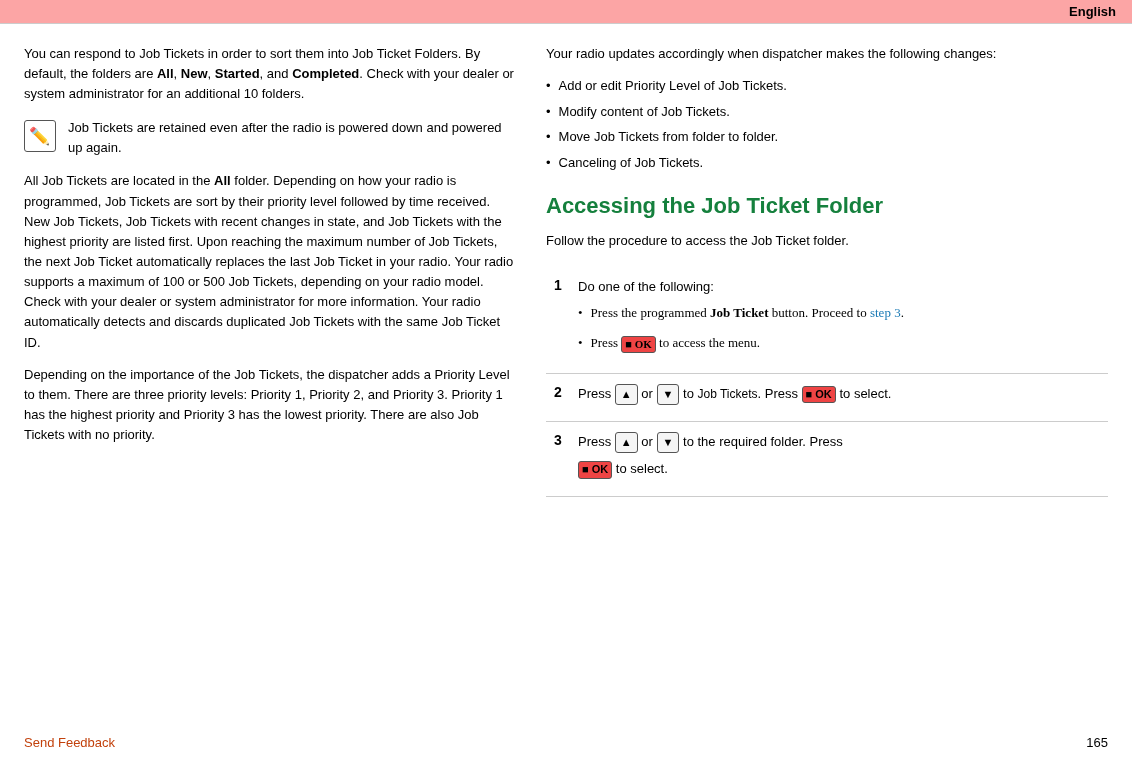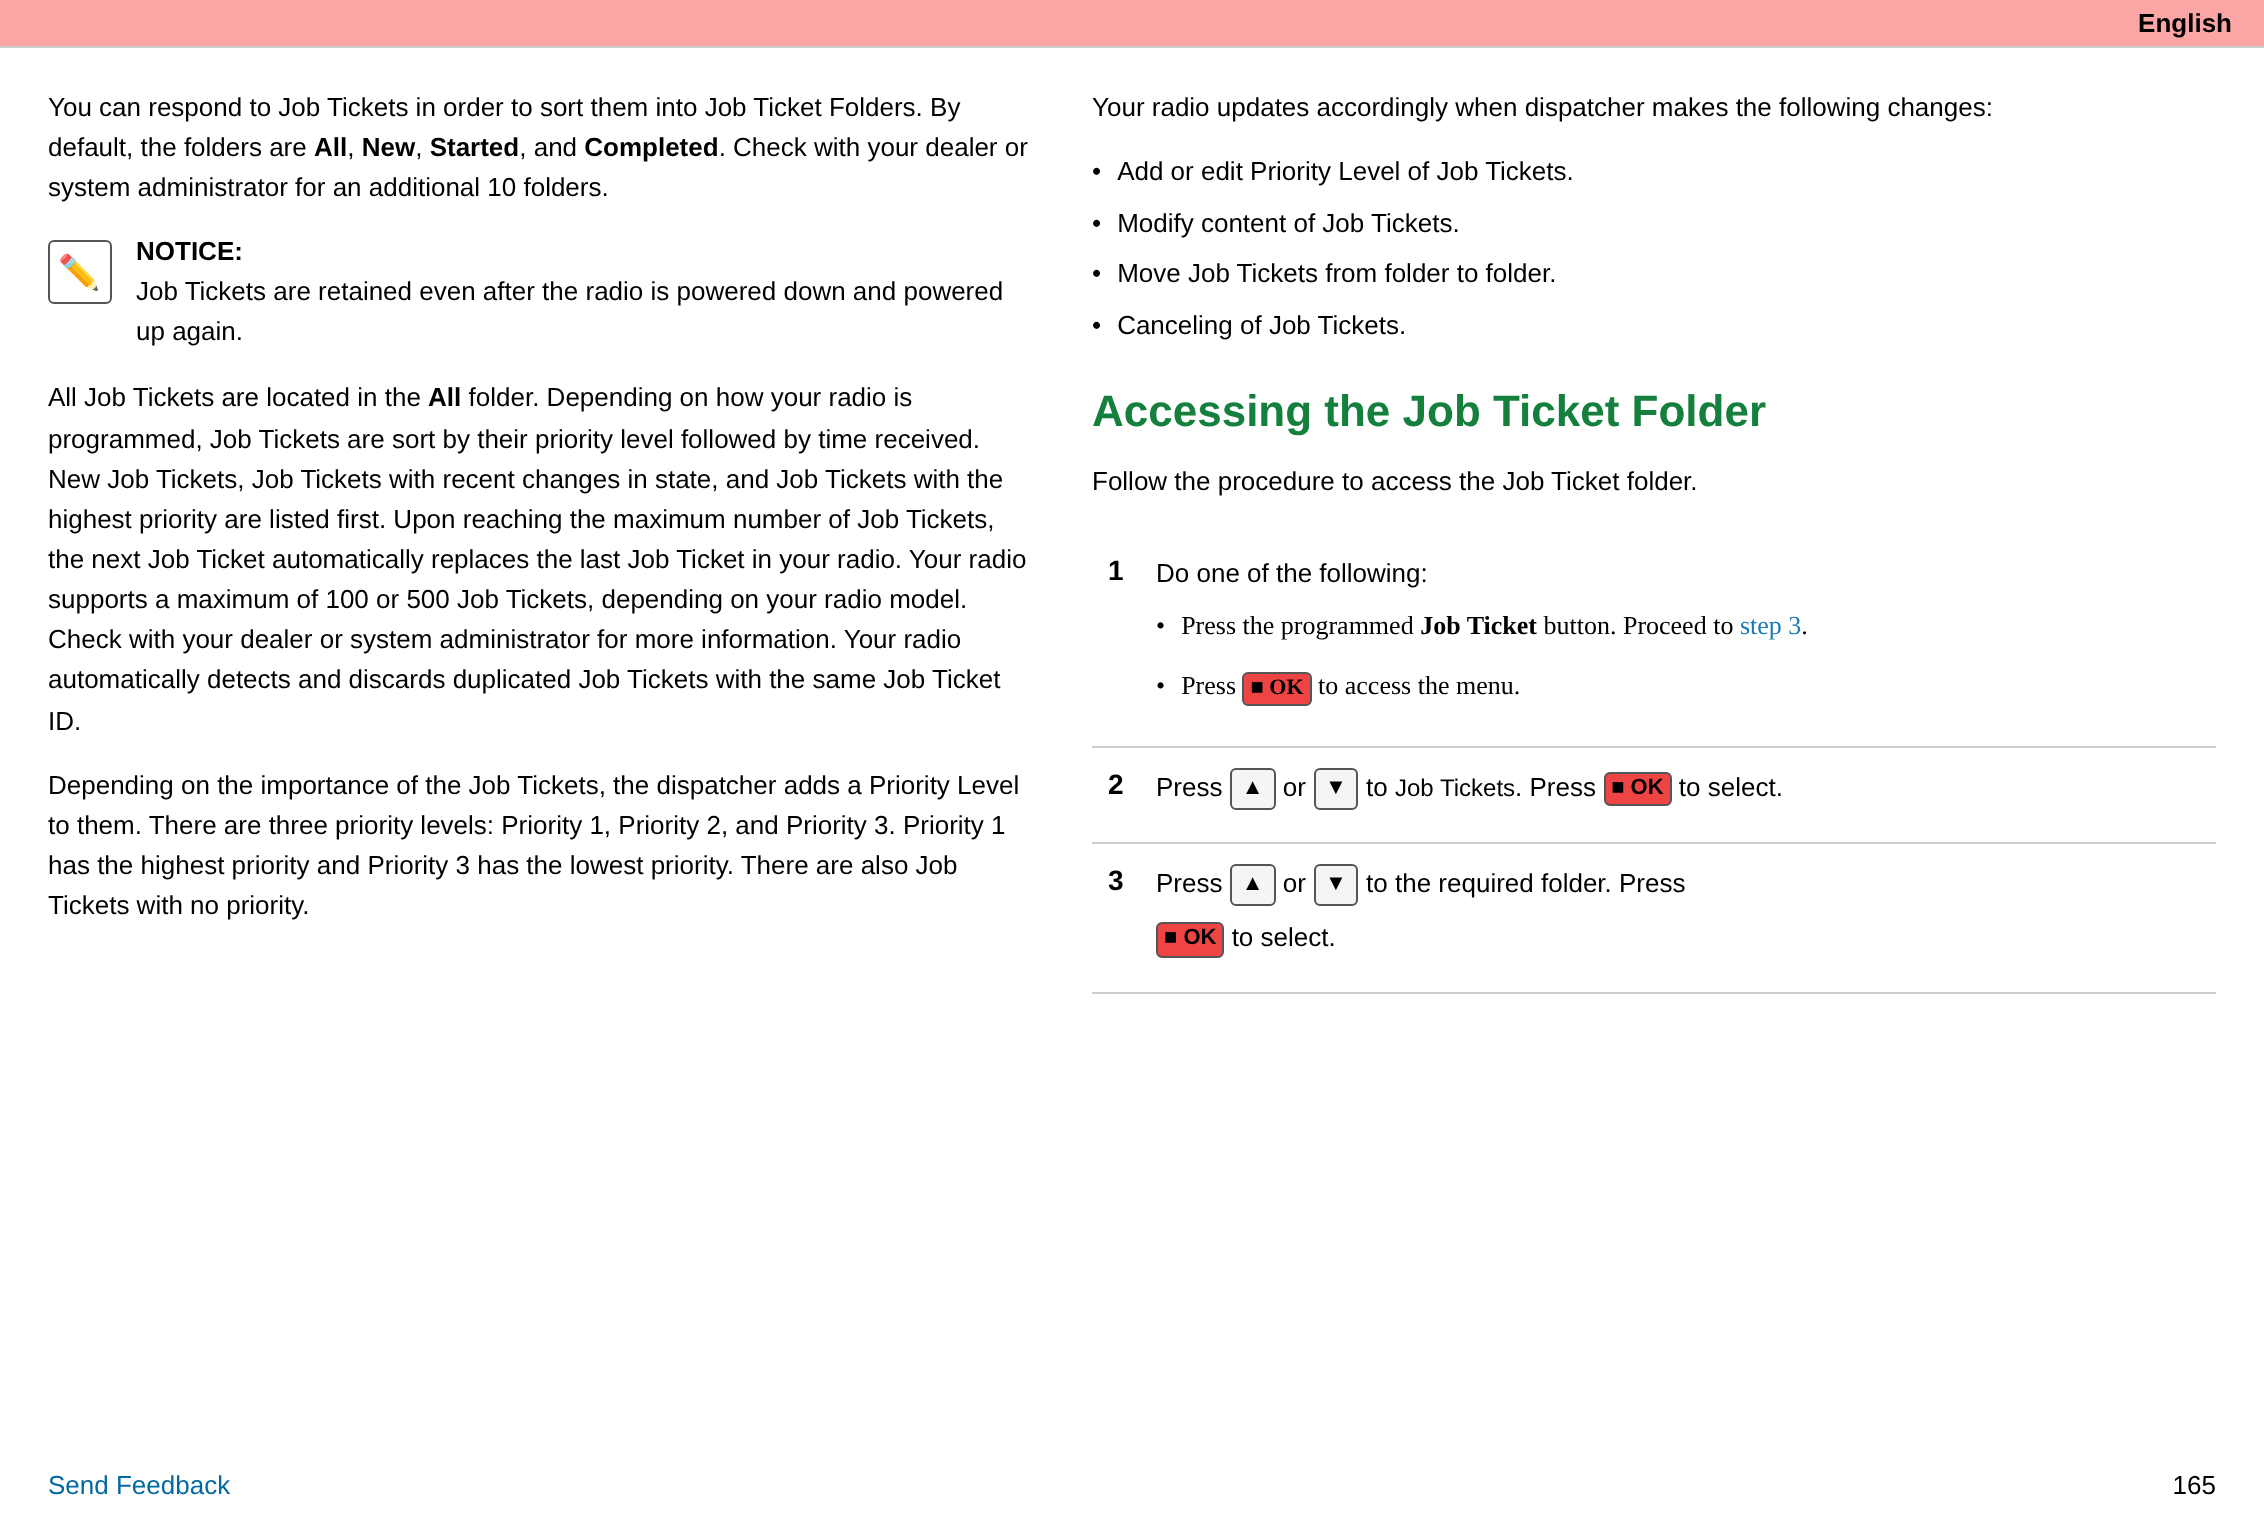--- a/index.html
+++ b/index.html
@@ -203,21 +203,21 @@
       justify-content: space-between;
       align-items: center;
       padding: 12px 24px;
       position: absolute;
       bottom: 0;
       left: 0;
       right: 0;
     }
 
     .footer-link {
-      color: #0369a1;
+      color: #c2410c;
       text-decoration: none;
       font-size: 13px;
       text-align: center;
     }
 
     .footer-page {
       font-size: 13px;
     }
 
     strong { font-weight: bold; }
@@ -233,21 +233,20 @@
 
   <div class="left-col">
 
     <p>
       You can respond to Job Tickets in order to sort them into Job Ticket Folders. By default, the folders are <strong>All</strong>, <strong>New</strong>, <strong>Started</strong>, and <strong>Completed</strong>. Check with your dealer or system administrator for an additional 10 folders.
     </p>
 
     <div class="notice-box">
       <div class="notice-icon">✏️</div>
       <div class="notice-content">
-        <div class="notice-title">NOTICE:</div>
         <p>Job Tickets are retained even after the radio is powered down and powered up again.</p>
       </div>
     </div>
 
     <p>
       All Job Tickets are located in the <strong>All</strong> folder. Depending on how your radio is programmed, Job Tickets are sort by their priority level followed by time received. New Job Tickets, Job Tickets with recent changes in state, and Job Tickets with the highest priority are listed first. Upon reaching the maximum number of Job Tickets, the next Job Ticket automatically replaces the last Job Ticket in your radio. Your radio supports a maximum of 100 or 500 Job Tickets, depending on your radio model. Check with your dealer or system administrator for more information. Your radio automatically detects and discards duplicated Job Tickets with the same Job Ticket ID.
     </p>
 
     <p>
       Depending on the importance of the Job Tickets, the dispatcher adds a Priority Level to them. There are three priority levels: Priority 1, Priority 2, and Priority 3. Priority 1 has the highest priority and Priority 3 has the lowest priority. There are also Job Tickets with no priority.

